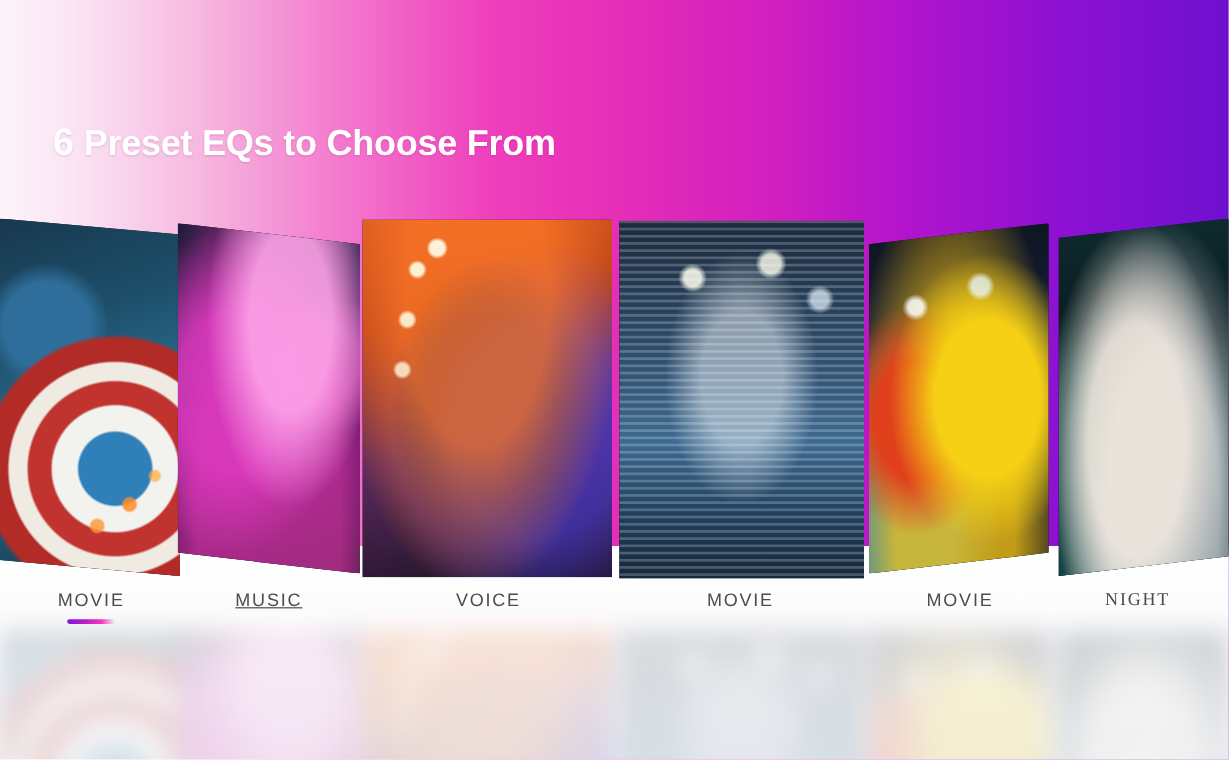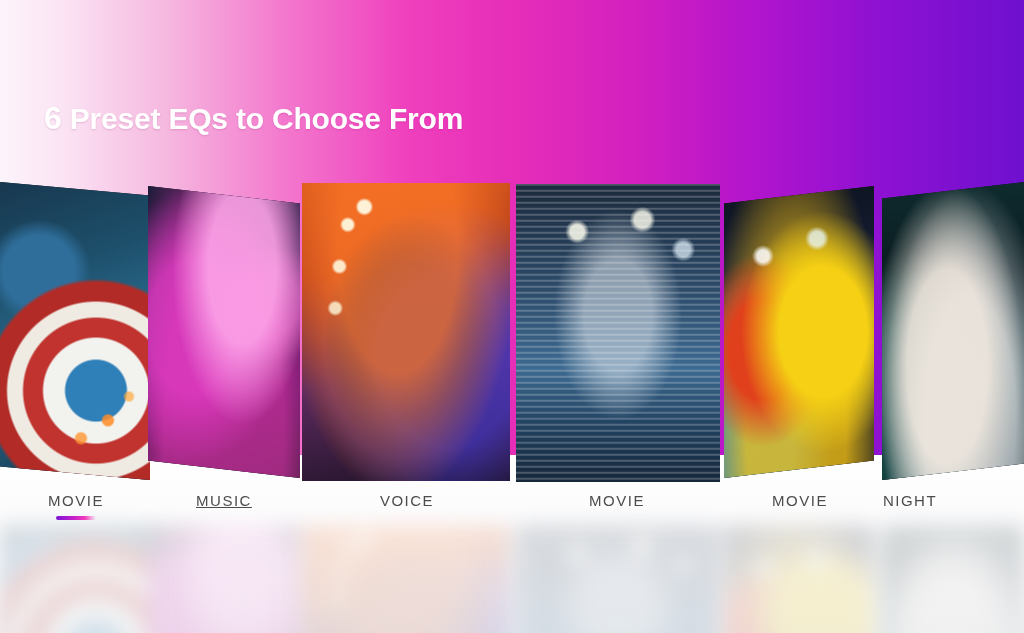--- a/index.html
+++ b/index.html
@@ -137,21 +137,21 @@
   .underline {
     display:block; width:40px; height:4px; margin:7px auto 0;
     border-radius:2px;
     background:linear-gradient(90deg,#7a16d8 0%, #c41fc9 42%, #f23bbd 72%, rgba(242,59,189,0) 100%);
   }
   .l1 { left:18px;  width:116px; }
   .l2 { left:166px; width:116px;text-decoration:underline; }
   .l3 { left:349px; width:116px;text-align:center; }
   .l4 { left:559px; width:116px; }
   .l5 { left:742px; width:116px; }
-  .l6 { left:852px; width:116px; }
+  .l6 { left:890px; width:116px;font-family:Liberation Serif, serif; }
 </style>
 </head>
 <body>
 
 <div class="stage">
 
   <div class="floor"></div>
 
   <div class="reflections">
     <div class="refl art-movie" style="left:0px;width:150px;"></div>

